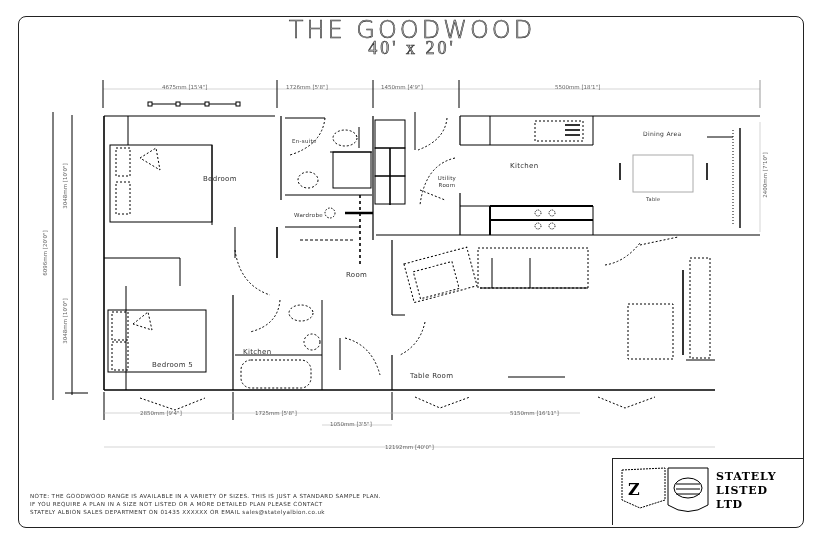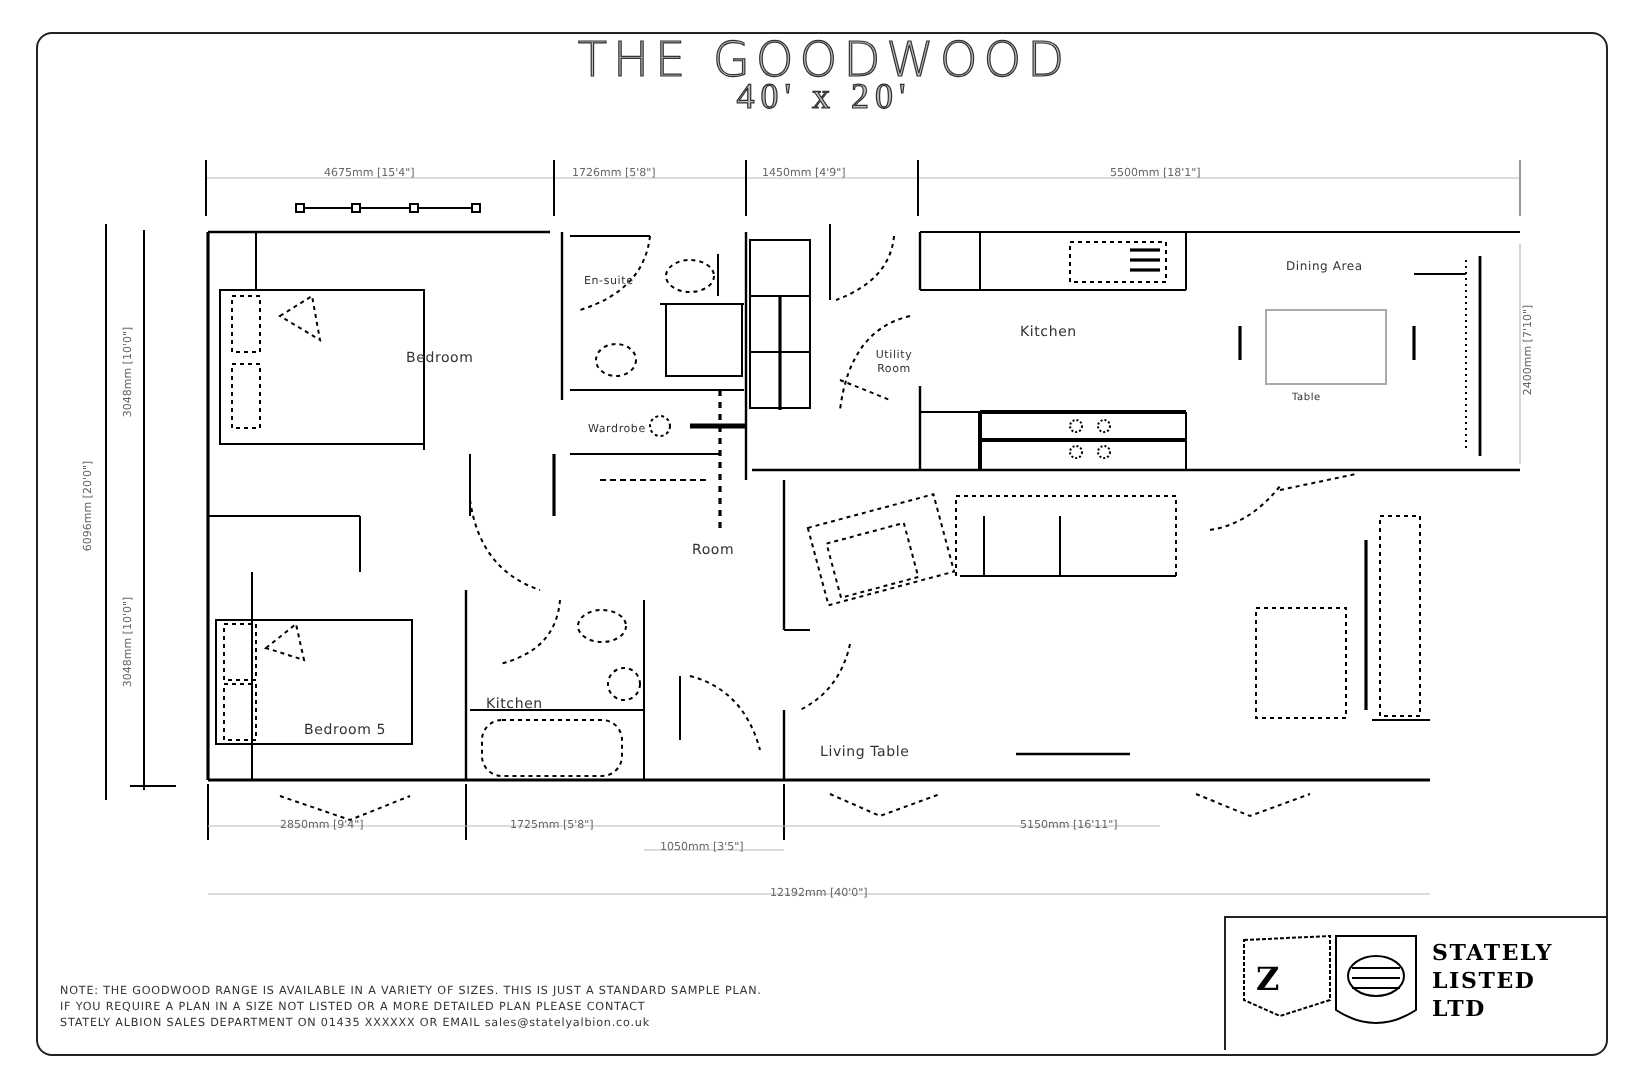--- a/index.html
+++ b/index.html
@@ -169,21 +169,21 @@
 <div class="lbl" style="left:203px;top:138px;margin-top:37px;">Bedroom</div>
 <div class="lbl" style="left:292px;top:138px;font-size:5.5px;">En-suite</div>
 <div class="lbl" style="left:294px;top:212px;font-size:5.5px;">Wardrobe</div>
 <div class="lbl" style="left:432px;top:175px;font-size:5.5px;width:30px;white-space:normal;text-align:center;line-height:7px;">Utility Room</div>
 <div class="lbl" style="left:510px;top:162px;">Kitchen</div>
 <div class="lbl" style="left:643px;top:130px;font-size:6px;">Dining Area</div>
 <div class="lbl" style="left:646px;top:196px;font-size:5px;">Table</div>
 <div class="lbl" style="left:346px;top:271px;">Room</div>
 <div class="lbl" style="left:152px;top:361px;">Bedroom 5</div>
 <div class="lbl" style="left:243px;top:348px;">Kitchen</div>
-<div class="lbl" style="left:410px;top:372px;">Living Table</div>
+<div class="lbl" style="left:410px;top:372px;">Table Room</div>
 
 <div class="dim" style="left:162px;top:84px;">4675mm [15'4"]</div>
 <div class="dim" style="left:286px;top:84px;">1726mm [5'8"]</div>
 <div class="dim" style="left:381px;top:84px;">1450mm [4'9"]</div>
 <div class="dim" style="left:555px;top:84px;">5500mm [18'1"]</div>
 <div class="dim" style="left:140px;top:410px;">2850mm [9'4"]</div>
 <div class="dim" style="left:255px;top:410px;">1725mm [5'8"]</div>
 <div class="dim" style="left:510px;top:410px;">5150mm [16'11"]</div>
 <div class="dim" style="left:330px;top:421px;">1050mm [3'5"]</div>
 <div class="dim" style="left:385px;top:444px;">12192mm [40'0"]</div>

